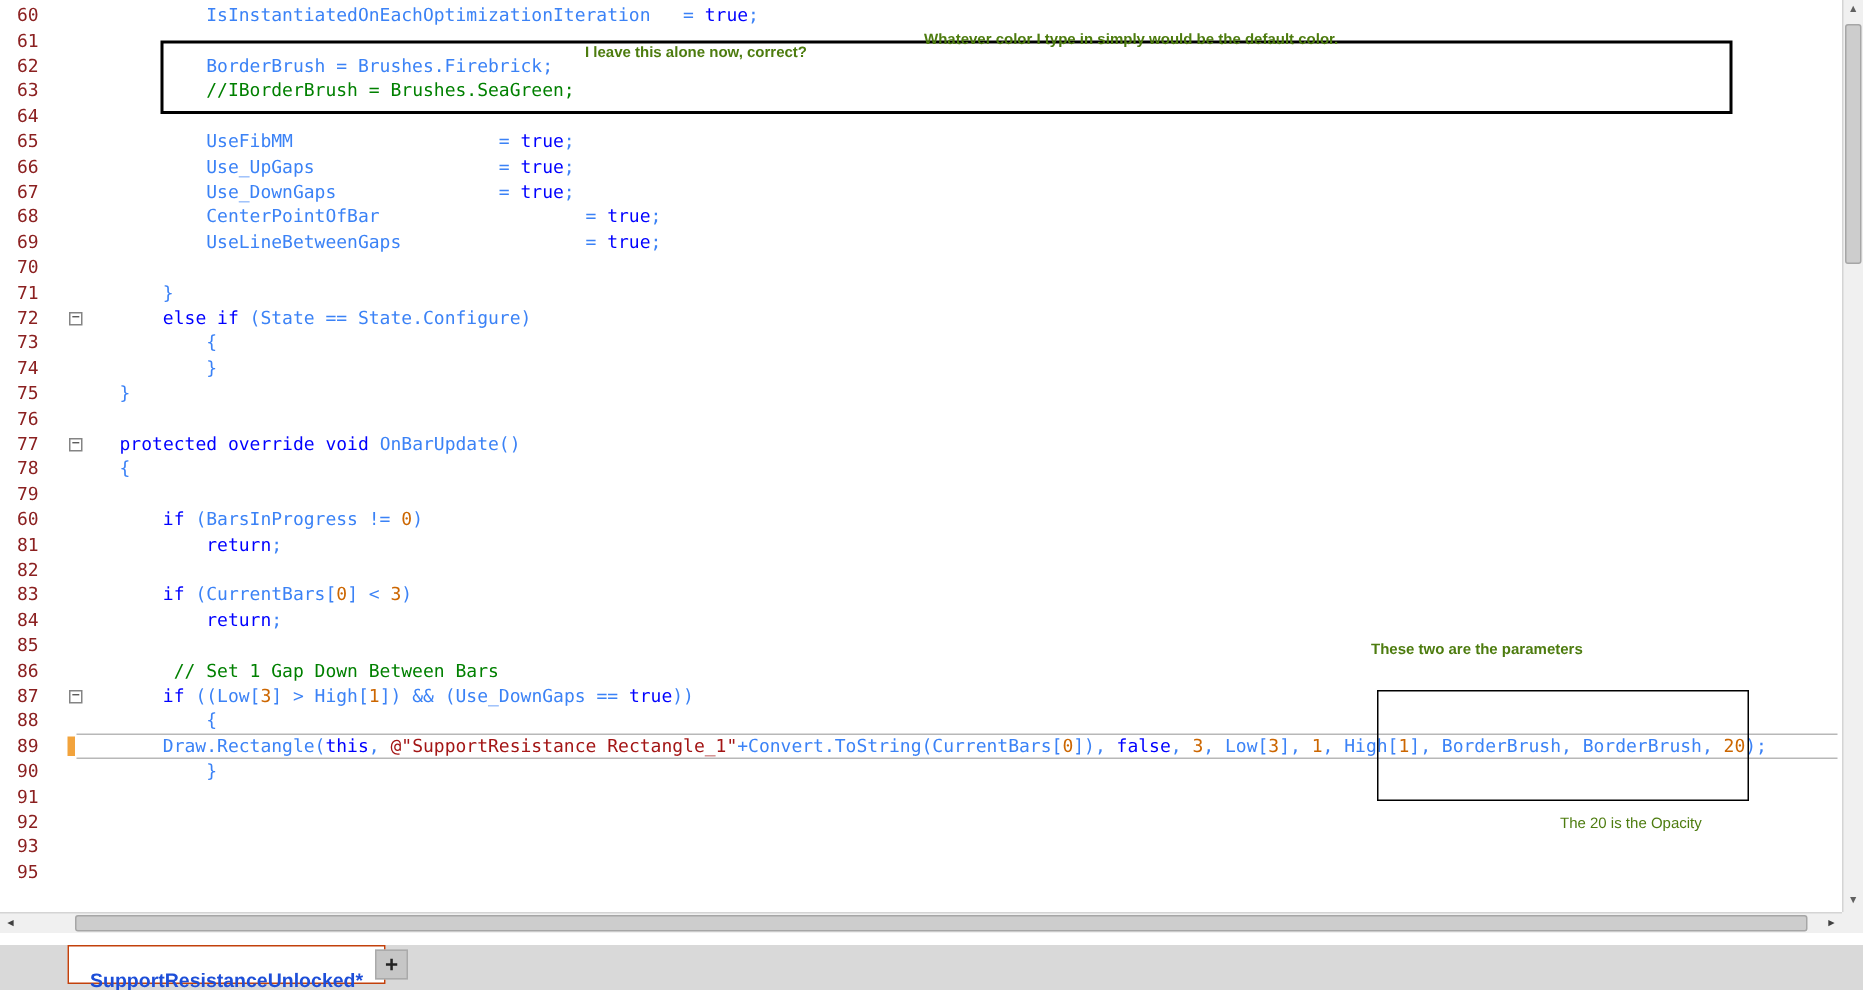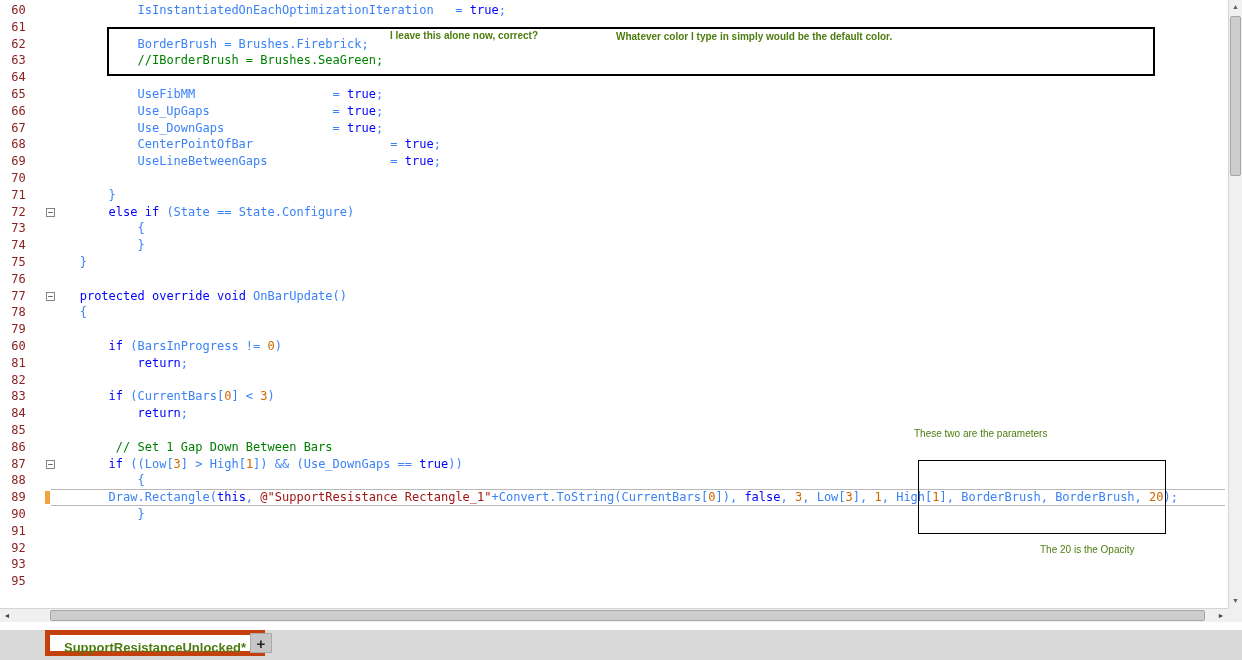--- a/index.html
+++ b/index.html
@@ -19,40 +19,40 @@
   .t-s{color:var(--st,#a31515)}.t-n{color:var(--nm,#cc6600)}
   .row.current::before{content:"";position:absolute;left:51px;right:3px;top:0;height:100%;box-sizing:border-box;
         border-top:1px solid #b8b8b8;border-bottom:1px solid #b8b8b8;pointer-events:none;}
   .chg{position:absolute;left:45px;top:2px;width:5px;height:13px;background:var(--chg,#f2a33c);}
   
   .ann-box{position:absolute;background:transparent;}
   .box1{left:107px;top:27px;width:1048px;height:49px;border:2px solid #000;box-sizing:border-box;}
   .box2{left:918px;top:460px;width:248px;height:74px;border:1px solid #000;box-sizing:border-box;}
   .ann-text{position:absolute;color:#4d7c0f;font-size:10px;white-space:nowrap;}
   .t1a{left:390px;top:30px;font-weight:700;}
-  .t1b{left:616px;top:31px;font-weight:700;}
-  .t2{left:914px;top:428px;font-weight:400;}
+  .t1b{left:616px;top:21px;font-weight:700;}
+  .t2{left:914px;top:428px;font-weight:700;}
   .t3{left:1040px;top:544px;font-weight:400;}
   
   .vscroll{position:absolute;right:0;top:0;width:14px;height:608px;background:#f0f0f0;border-left:1px solid #d4d4d4;box-sizing:border-box;}
   .varrow{position:absolute;left:0;width:13px;height:14px;font-size:7px;line-height:14px;text-align:center;color:#606060;}
   .varrow.up{top:0;}
   .varrow.down{bottom:0;}
   .vthumb{position:absolute;left:1px;top:16px;width:11px;height:160px;background:#cdcdcd;border:1px solid #a6a6a6;border-radius:2px;box-sizing:border-box;}
   .hscroll{position:absolute;left:0;top:608px;width:1228px;height:14px;background:#f0f0f0;border-top:1px solid #d4d4d4;box-sizing:border-box;}
   .harrow{position:absolute;top:0;width:14px;height:13px;font-size:7px;line-height:13px;text-align:center;color:#404040;}
   .harrow.left{left:0;}
   .harrow.right{right:0;}
   .hthumb{position:absolute;left:50px;top:1px;width:1155px;height:11px;background:#cdcdcd;border:1px solid #a6a6a6;border-radius:2px;box-sizing:border-box;}
   .corner{position:absolute;right:0;top:608px;width:14px;height:14px;background:#f0f0f0;}
   
   .gapstrip{position:absolute;left:0;top:622px;width:1242px;height:8px;background:#ffffff;}
   .tabbar{position:absolute;left:0;top:630px;width:1242px;height:30px;background:#d9d9d9;}
-  .tab{position:absolute;left:45px;top:0;height:26px;line-height:26px;padding:0 14px;background:#ffffff;
-       border:5px solid #c2410c;box-sizing:border-box;font-size:13px;font-weight:700;color:#4d7c0f;white-space:nowrap;}
+  .tab{position:absolute;left:45px;top:0;height:26px;line-height:26px;padding:10px 14px;background:#ffffff;
+       border:1px solid #c2410c;box-sizing:border-box;font-size:13px;font-weight:700;color:#1d4ed8;white-space:nowrap;}
   .plus{position:absolute;left:250px;top:3px;width:22px;height:20px;line-height:20px;text-align:center;
         background:#c6c6c6;border:1px solid #aaaaaa;box-sizing:border-box;font-size:15px;font-weight:700;color:#222;}
 </style>
 </head>
 <body>
 
 <div class="screen">
 
   <div class="editor">
     <div class="lines">

